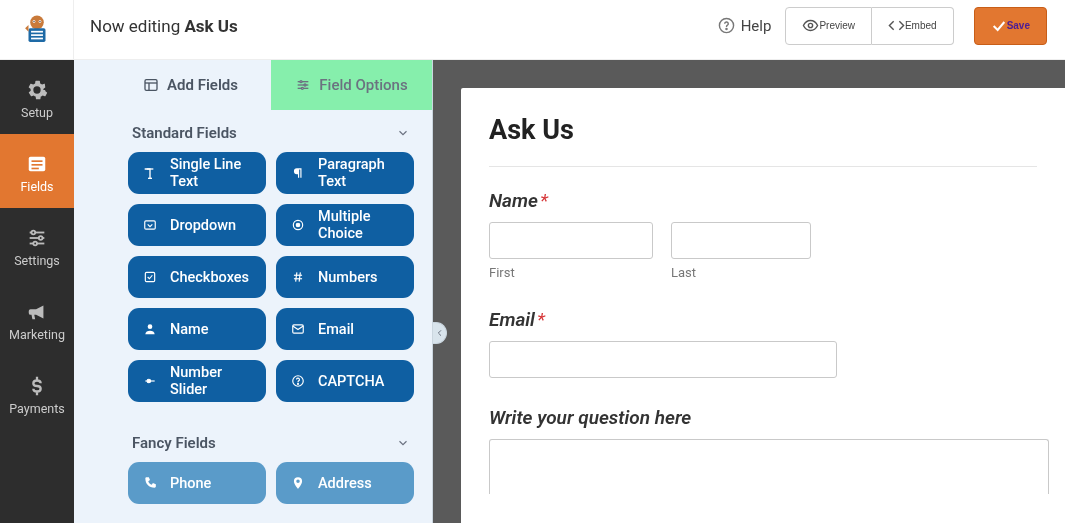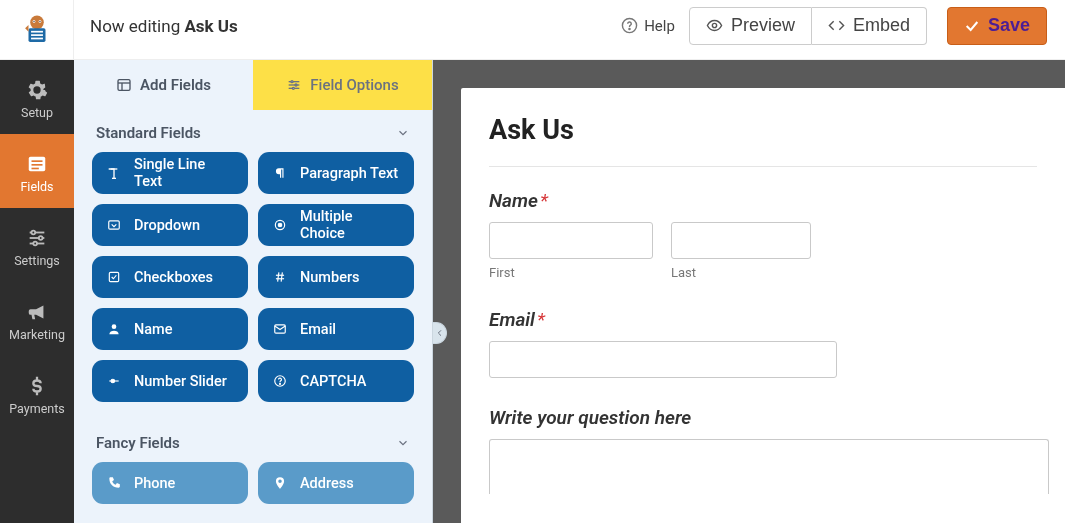--- a/index.html
+++ b/index.html
@@ -31,24 +31,24 @@
     border-bottom:1px solid #eee;
   }
   .logo { width:34px; height:34px; }
   .nowediting { font-size:17px; color:#333; }
   .nowediting .fname { font-weight:700; }
   .top-right { margin-left:auto; display:flex; align-items:center; gap:14px; }
   .help-link{ display:flex; align-items:center; gap:6px; color:#444; cursor:pointer; font-size:15px;}
   .help-link svg{ flex:none;}
   .btn-group{ display:flex; }
   .btn {
-    display:flex; align-items:center; gap:8px;
+    display:flex; align-items:center; 
     height:38px; padding:0 16px;
     border:1px solid #ccc; background:#fff; color:#444;
-    font-size:18px; cursor:pointer;
+    font-size:10px; cursor:pointer;
   }
   .btn + .btn { border-left:none; }
   .btn:first-child { border-radius:4px 0 0 4px; }
   .btn:last-child { border-radius:0 4px 4px 0; }
   .btn.save {
     background:#e27730; border-color:#c85e18; color:#4c1d95; font-weight:600;
     border-radius:4px; margin-left:6px;text-align:center;
   }
 
   
@@ -64,29 +64,30 @@
     padding-top:4px;
   }
   .vnav-item svg, .vnav-item .ico{ width:22px; height:22px; }
   .vnav-item.active{ background:#e27730; color:#fff; }
 
   
   .builder-panel{
     position:absolute; left:74px; top:60px; width:359px; bottom:0;
     background:#ecf3fb;
     border-right:1px solid #cbd6df;
+    padding-left:36px;
   }
   .panel-tabs{
     display:flex; height:50px;
   }
   .panel-tab{
     flex:1; display:flex; align-items:center; justify-content:center; gap:8px;
     font-size:15px; color:#4b5563; cursor:pointer; font-weight:600;
   }
-  .panel-tab.inactive{ background:#fde047; color:#6b7280; font-weight:500;}
+  .panel-tab.inactive{ background:#86efac; color:#6b7280; font-weight:500;}
   .panel-body{ height:460px; overflow-y:auto; padding:0 18px 18px; position:relative;}
   .panel-body::-webkit-scrollbar{ width:8px;}
   .panel-body::-webkit-scrollbar-thumb{ background:#b8c4cf; border-radius:4px;}
   .panel-body::-webkit-scrollbar-track{ background:transparent;}
 
   .group-head{
     display:flex; align-items:center; justify-content:space-between;
     padding:14px 4px 10px;
     font-size:15px; color:#4b5563; font-weight:600; cursor:pointer;
   }

